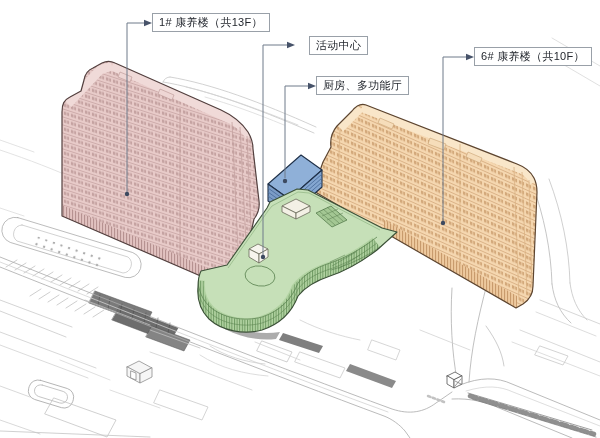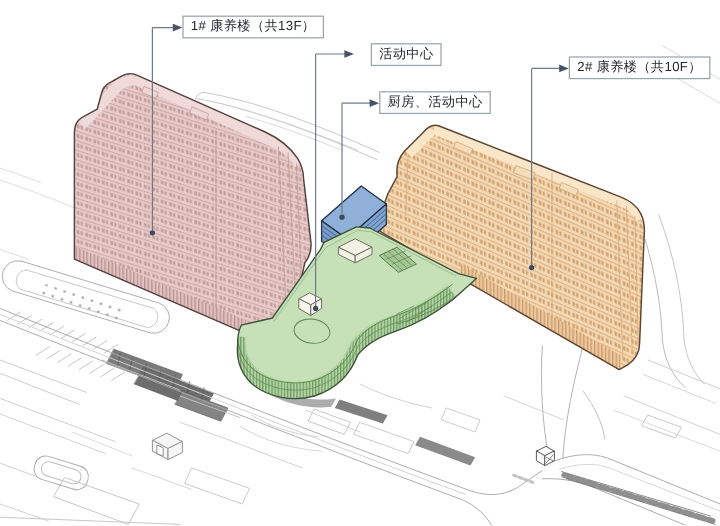--- a/index.html
+++ b/index.html
@@ -274,16 +274,16 @@
       <circle cx="127" cy="194" r="2.2"></circle>
       <circle cx="263" cy="257" r="2.2"></circle>
       <circle cx="285" cy="181" r="2.2"></circle>
       <circle cx="443" cy="223" r="2.2"></circle>
     </g>
   </g>
 </svg>
 
   <div class="lbl" style="left:152px;top:13px">1# 康养楼（共13F）</div>
   <div class="lbl" style="left:309px;top:36px">活动中心</div>
-  <div class="lbl" style="left:316px;top:76px">厨房、活动中心</div>
-  <div class="lbl" style="left:474px;top:47px">2# 康养楼（共10F）</div>
+  <div class="lbl" style="left:316px;top:76px">厨房、多功能厅</div>
+  <div class="lbl" style="left:474px;top:47px">6# 康养楼（共10F）</div>
 
 </div>
 
 </body></html>

